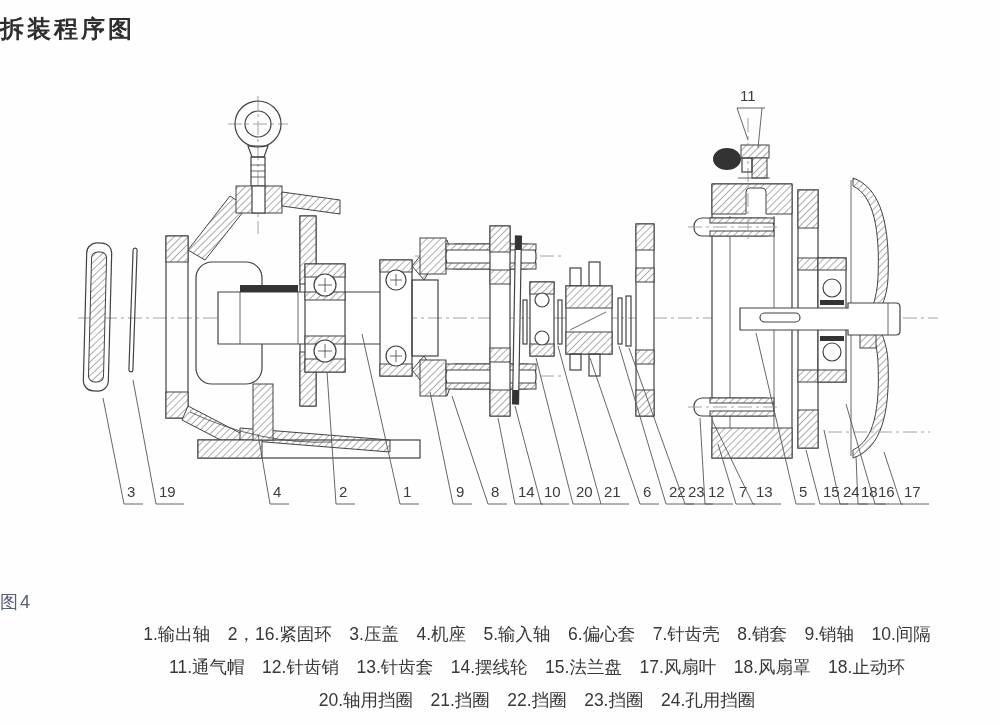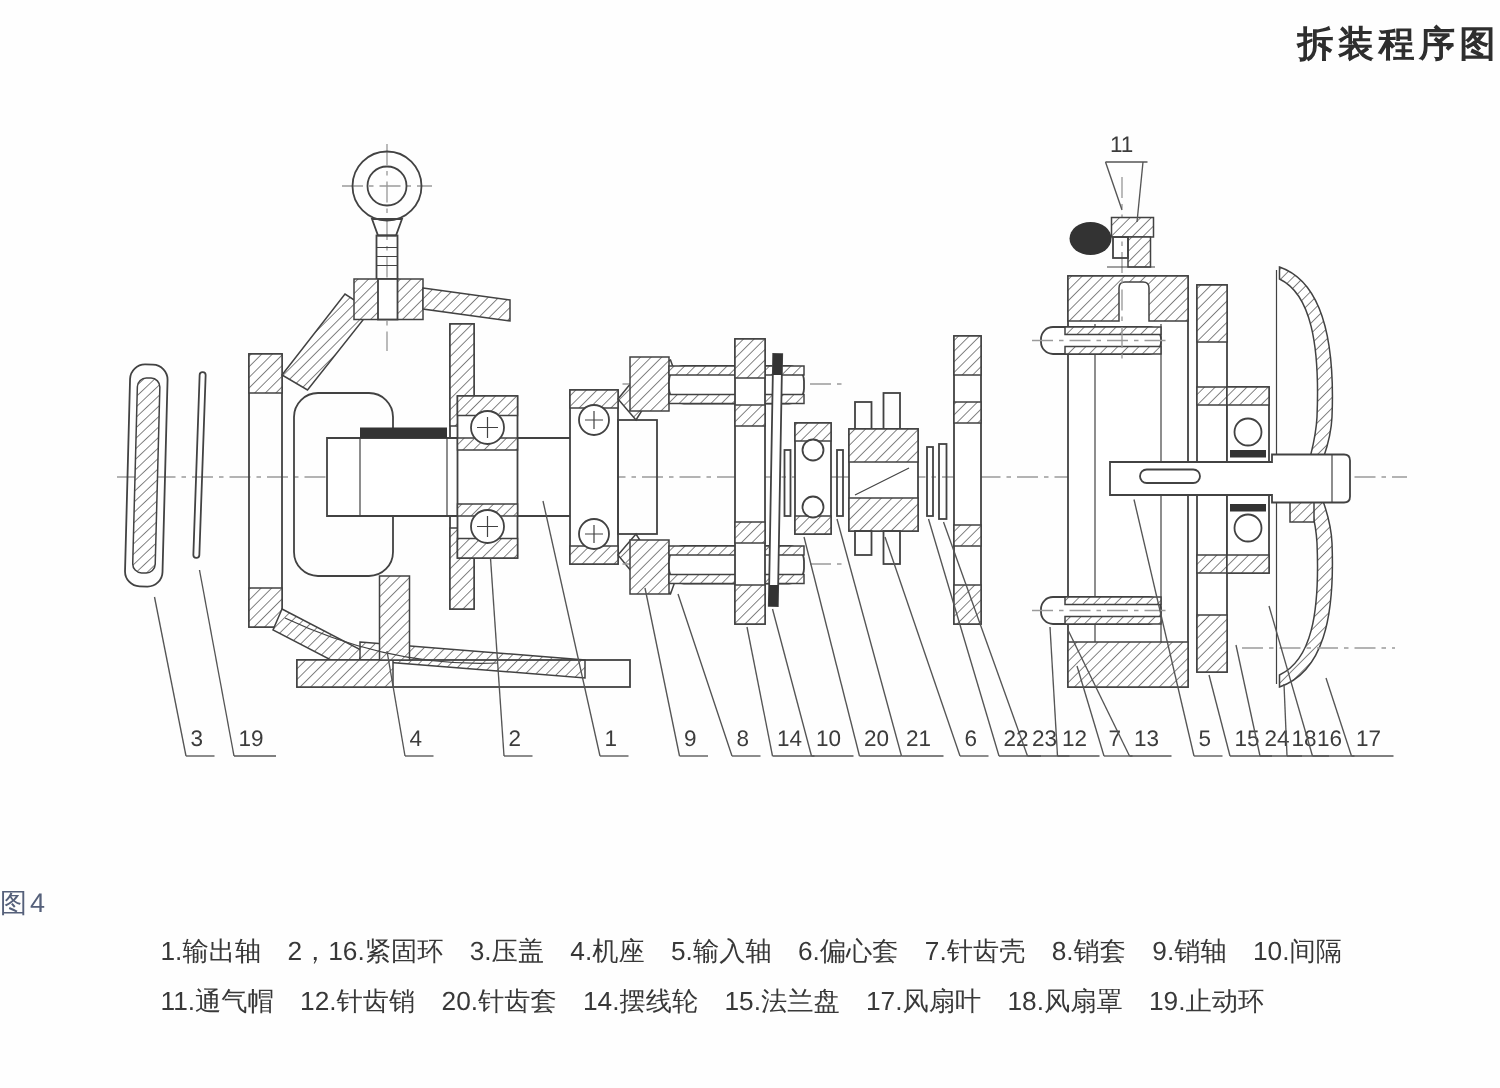--- a/index.html
+++ b/index.html
@@ -7,38 +7,38 @@
     --leader:#555555; --text:#383838; --title:#2e2e2e; --dark:#333333;
   }
   html,body{margin:0;padding:0;}
   body{
     width:1000px;height:725px;position:relative;overflow:hidden;
     background:var(--paper);
     font-family:"Liberation Sans","DejaVu Sans",sans-serif;
     color:var(--text);
   }
   .title{
-    position:absolute;top:13px;left:0;width:100%;text-align:right;
+    position:absolute;top:13px;left:0;width:100%;text-align:left;
     font-size:24px;font-weight:bold;letter-spacing:3px;color:var(--title);
   }
   svg{position:absolute;left:0;top:0;}
   .o{fill:none;stroke:var(--ink);stroke-width:1.2;}
   .ow{fill:#fff;stroke:var(--ink);stroke-width:1.2;}
   .h{fill:url(#hp);stroke:var(--ink);stroke-width:1;}
   .t{fill:none;stroke:var(--ink);stroke-width:0.8;}
   .dark{fill:var(--dark);stroke:none;}
   .cl{fill:none;stroke:var(--cl);stroke-width:0.9;stroke-dasharray:14 4 3 4;}
   .lead{fill:none;stroke:var(--leader);stroke-width:0.9;}
   .callout-num{font:15px "Liberation Sans","DejaVu Sans",sans-serif;fill:#3c3c3c;}
   .caption{
     position:absolute;top:590px;left:0;width:100%;text-align:left;
     font-size:18px;letter-spacing:2px;color:#55607a;
   }
   .legend{position:absolute;left:107px;top:618px;width:860px;}
-  .legend p{margin:0;font-size:17.5px;line-height:33px;white-space:pre;color:var(--text);}
+  .legend p{margin:0;font-size:17.5px;line-height:33px;white-space:pre;color:var(--text);text-align:center;}
 </style>
 </head>
 <body>
 
 <div class="title">拆装程序图</div>
 
 <svg width="1000" height="725" viewBox="0 0 1000 725">
   <defs>
     <pattern id="hp" patternUnits="userSpaceOnUse" width="5" height="5" patternTransform="rotate(45)">
       <rect width="5" height="5" fill="#ffffff"></rect>
@@ -369,14 +369,15 @@
         <line x1="901" y1="504" x2="929" y2="504" class="lead"></line>
         <text x="904" y="497" class="callout-num">17</text>
       </g>
     </g>
 </svg>
 
 <div class="caption">图4</div>
 
 <div class="legend">
   <p>1.输出轴　2，16.紧固环　3.压盖　4.机座　5.输入轴　6.偏心套　7.针齿壳　8.销套　9.销轴　10.间隔</p>
-  <p>11.通气帽　12.针齿销　20.针齿套　14.摆线轮　15.法兰盘　17.风扇叶　18.风扇罩　19.止动环</p>
+  <p>11.通气帽　12.针齿销　13.针齿套　14.摆线轮　15.法兰盘　17.风扇叶　18.风扇罩　18.止动环</p>
+  <p>20.轴用挡圈　21.挡圈　22.挡圈　23.挡圈　24.孔用挡圈</p>
 </div>
 
 </body></html>

